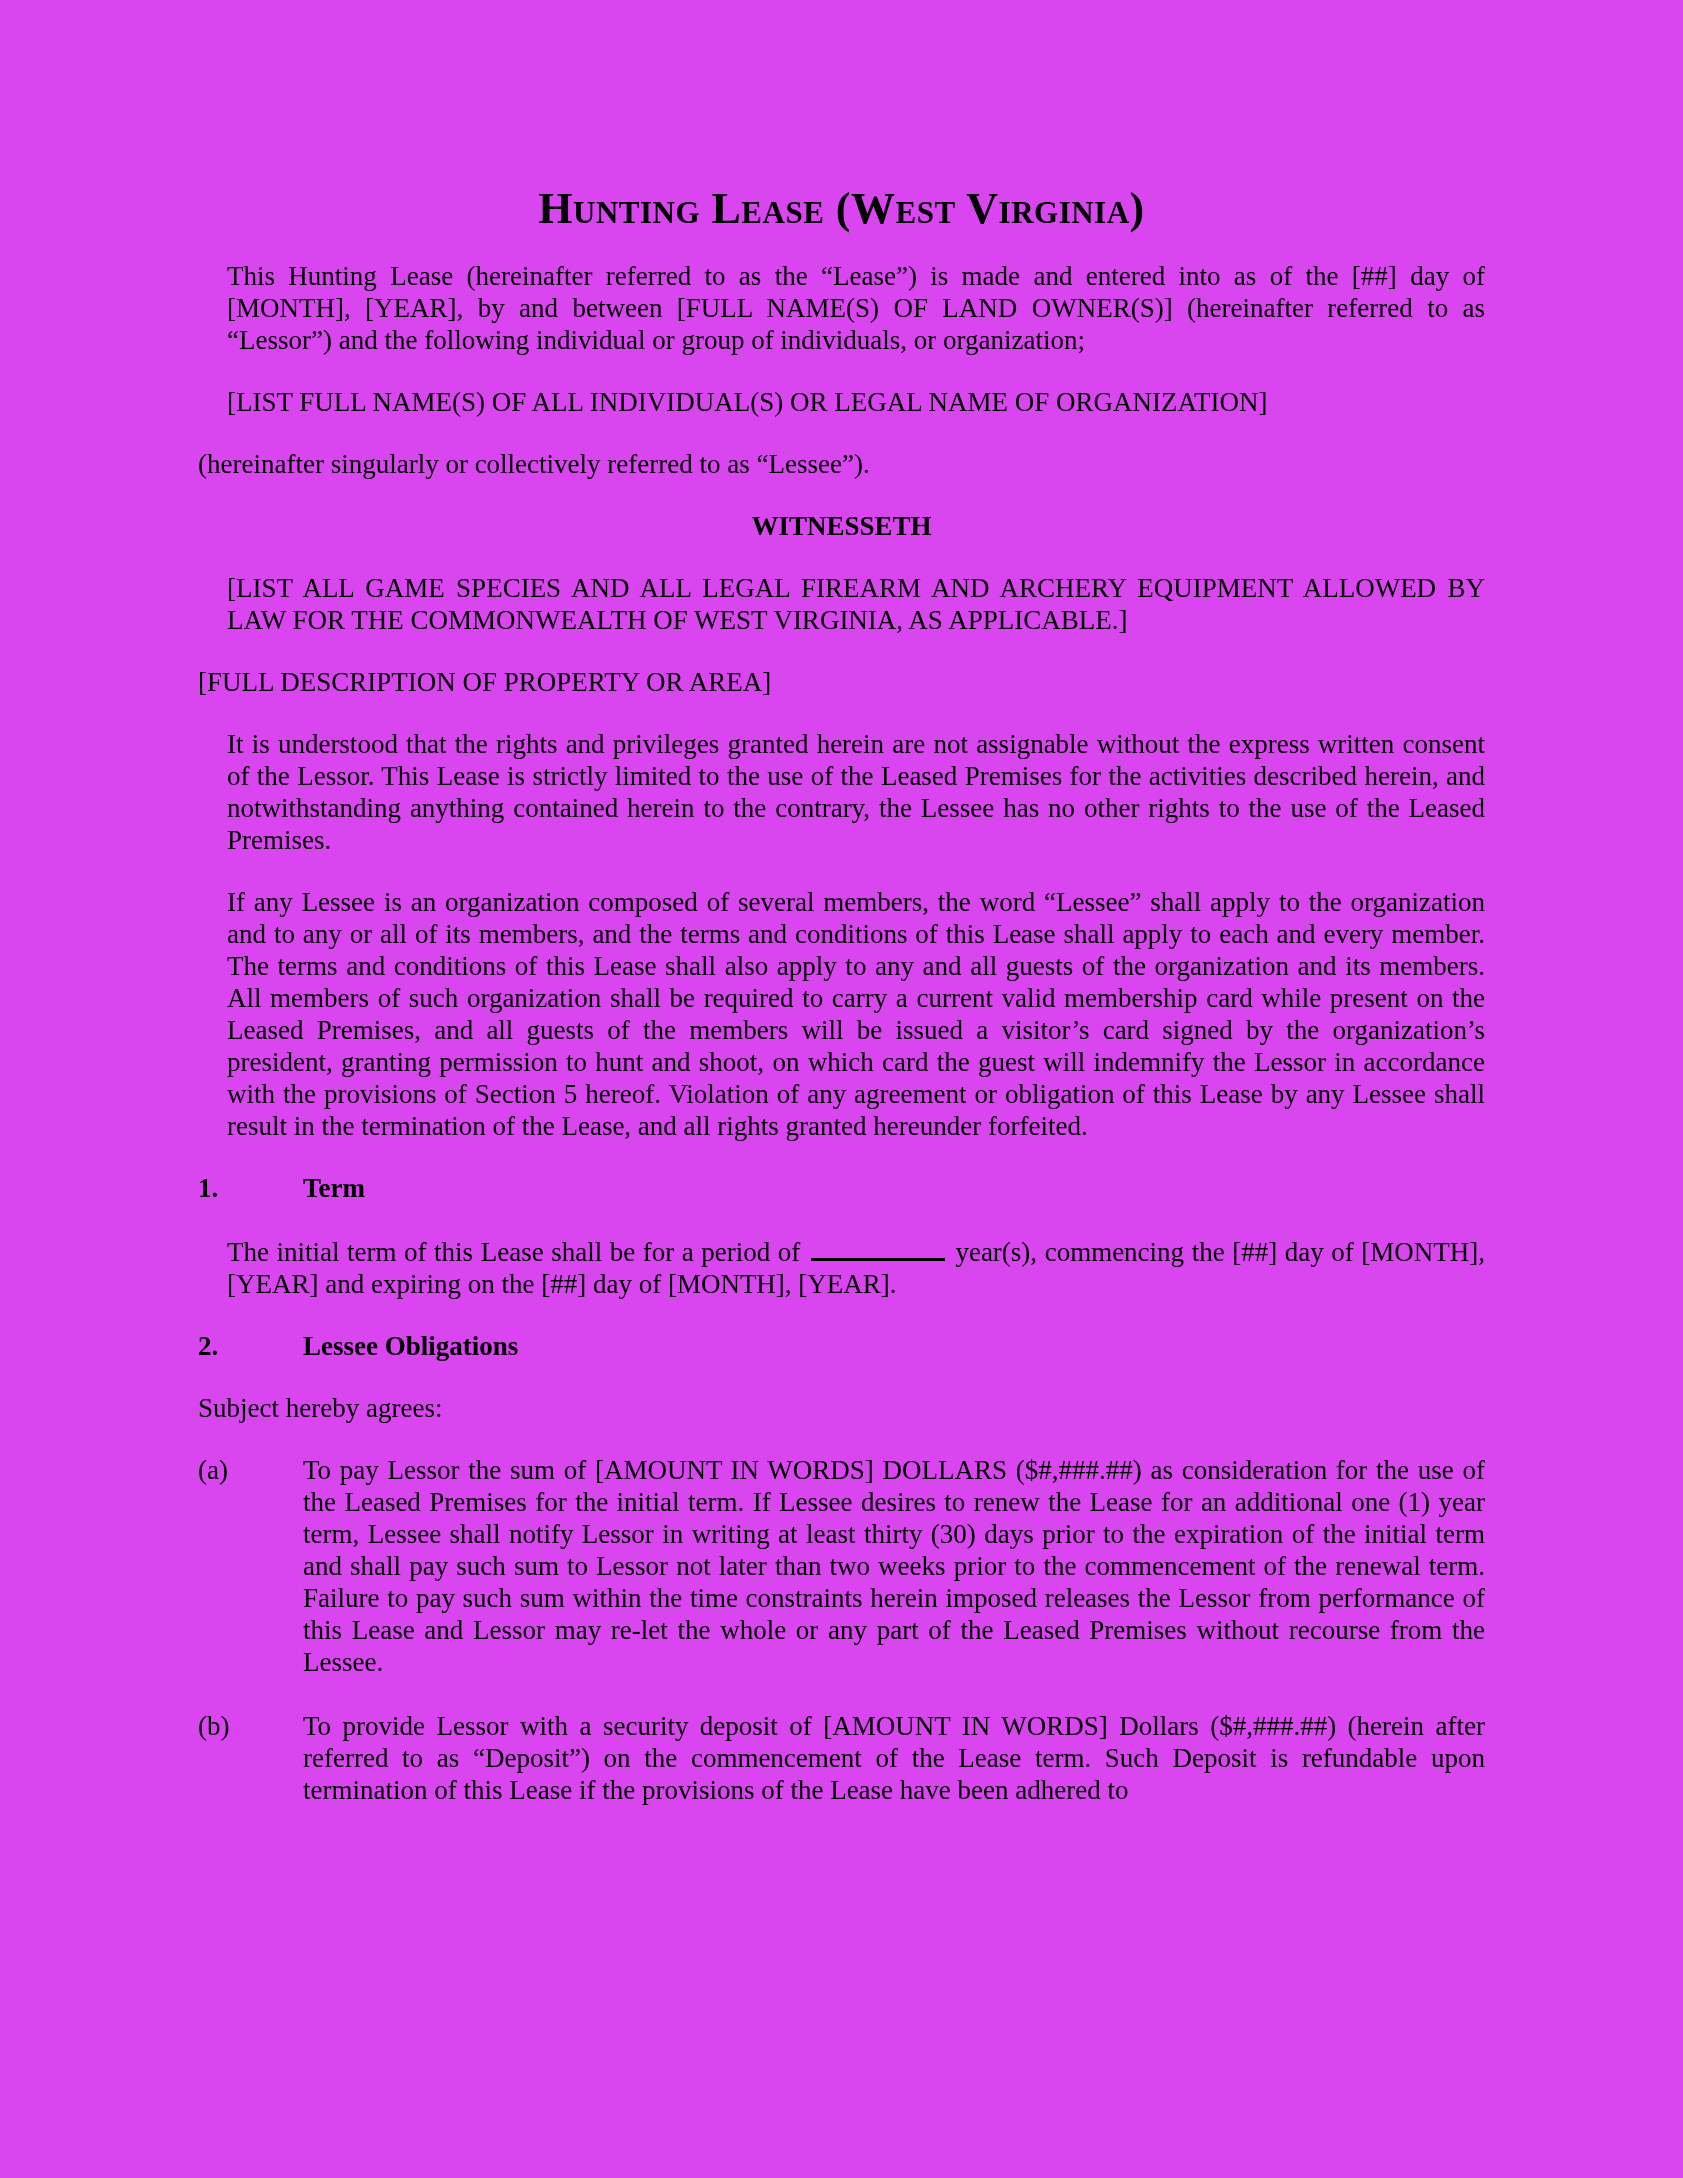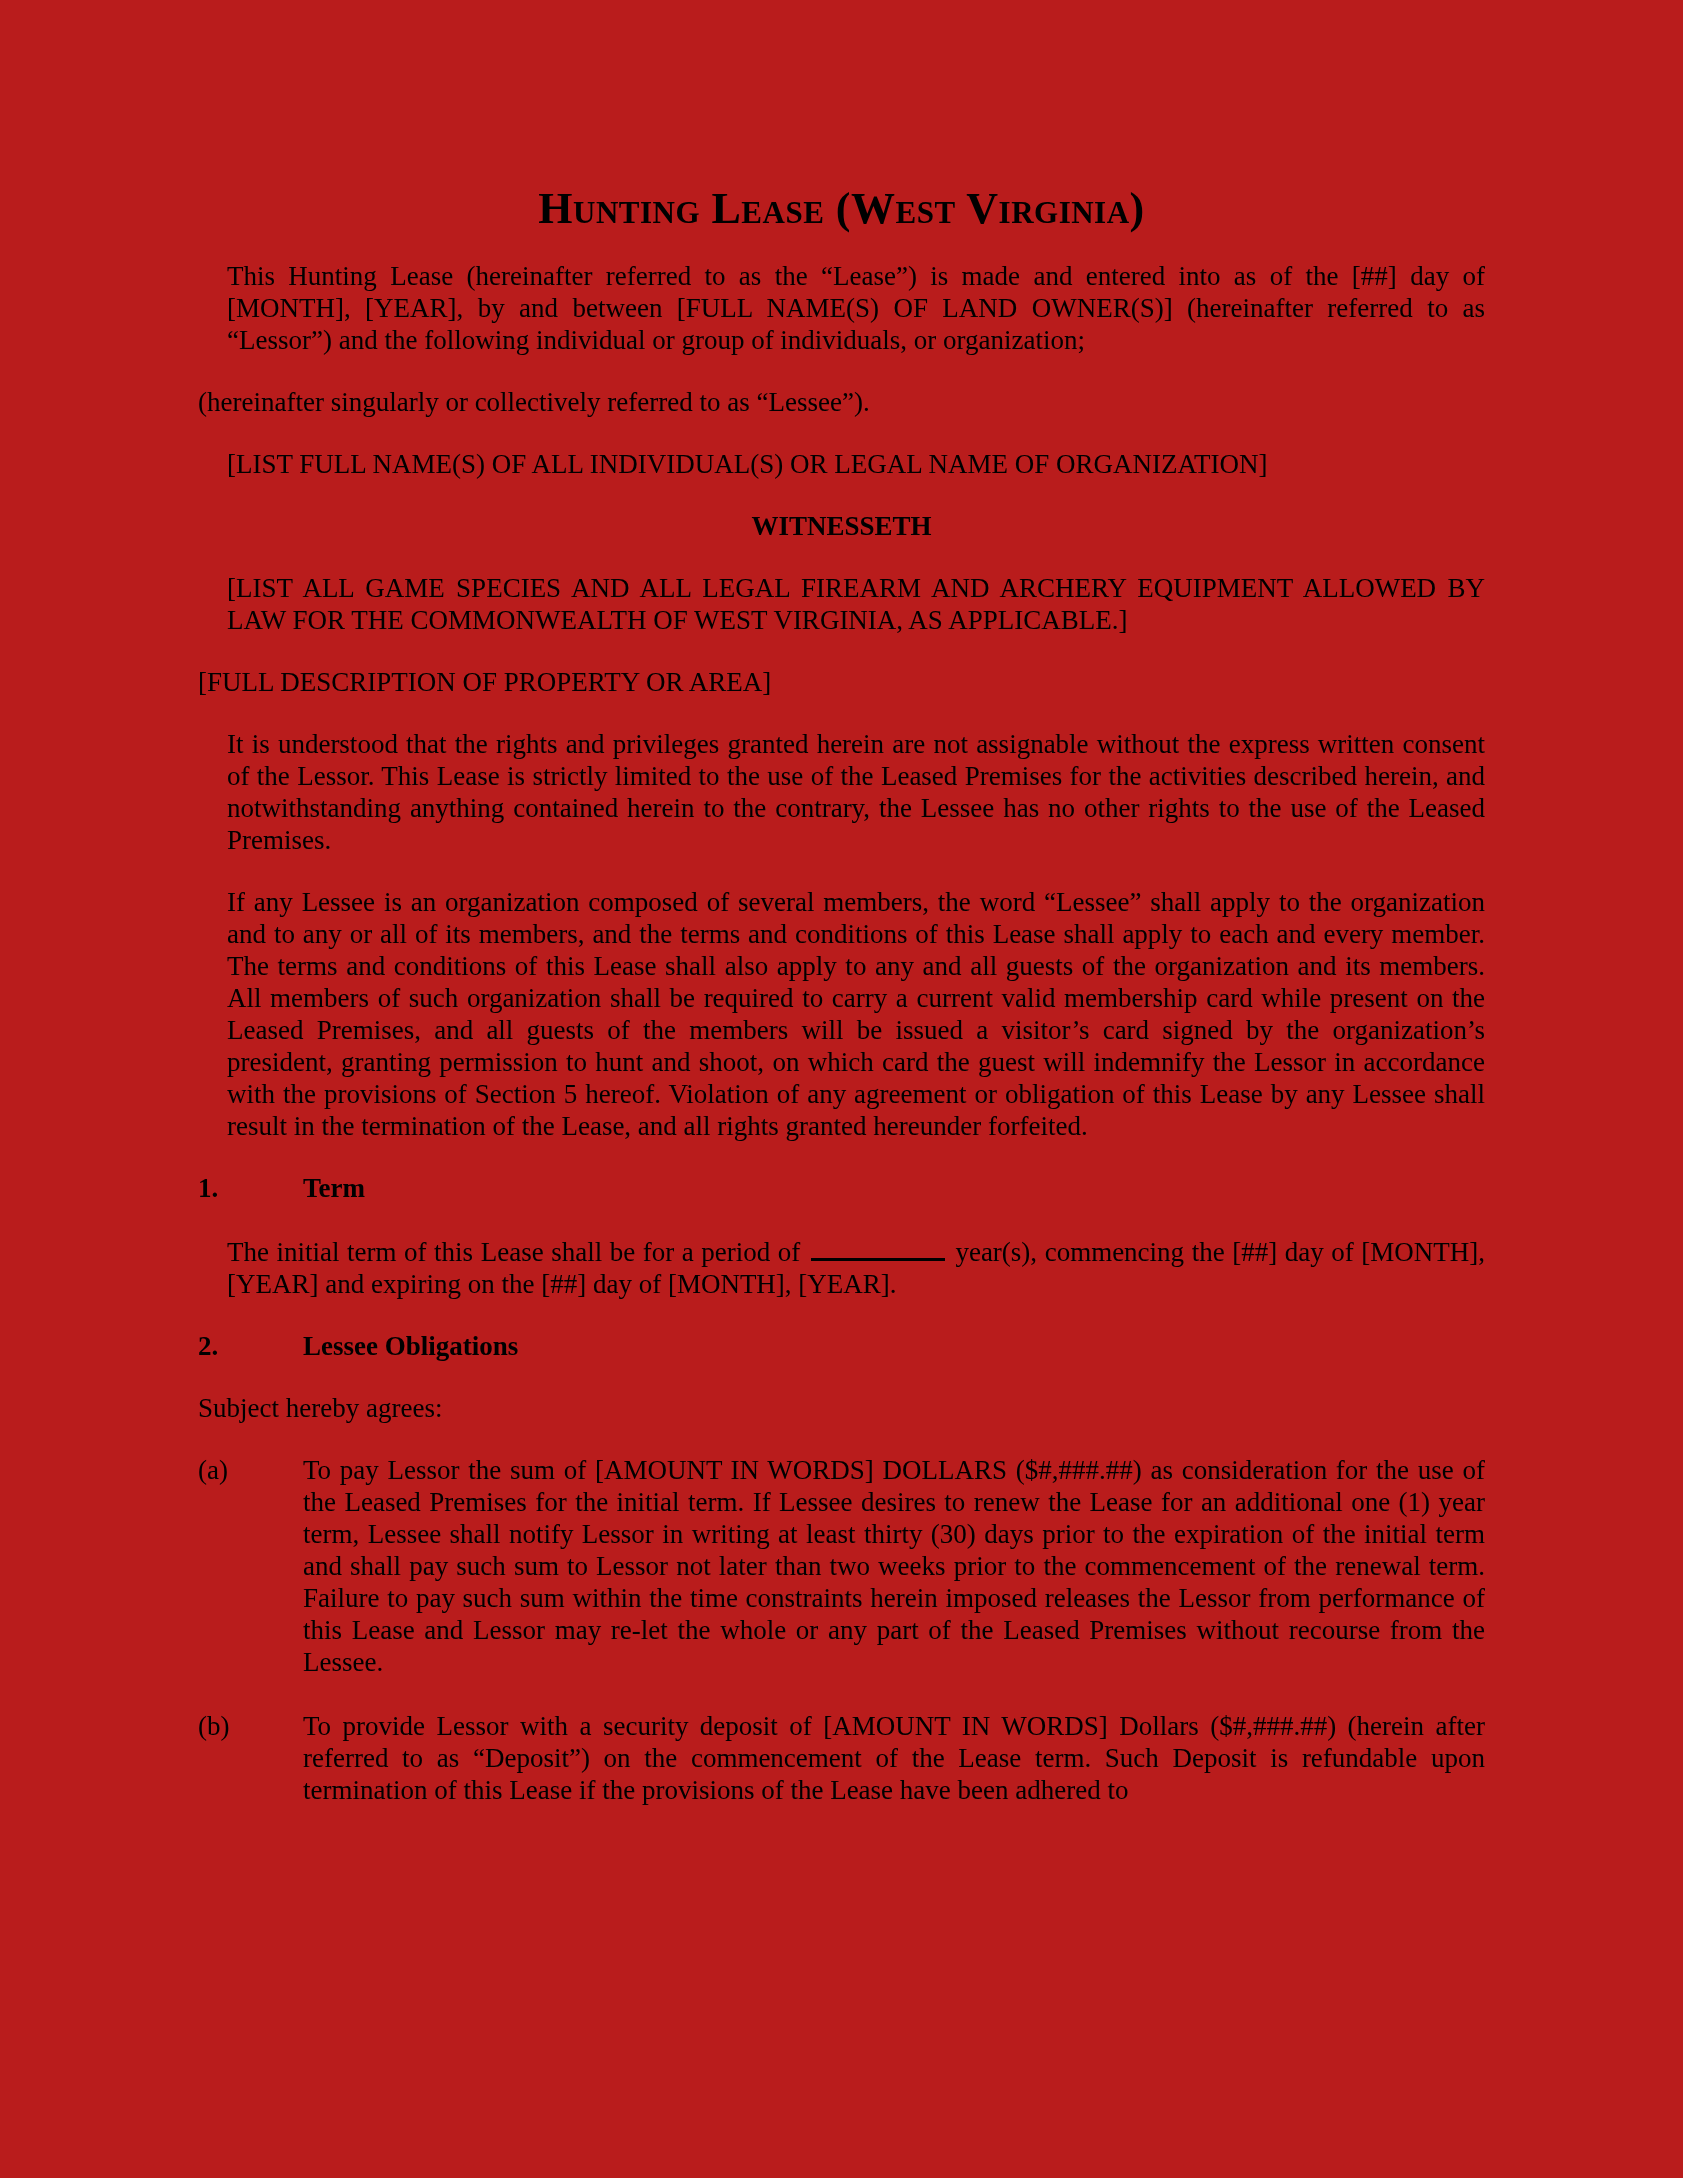--- a/index.html
+++ b/index.html
@@ -9,21 +9,21 @@
     height: 2178px;
     font-family: "Liberation Serif", serif;
     font-size: 27px;
     line-height: 32px;
     color: #000000;
     overflow: hidden;
   }
   .page {
     width: 1683px;
     height: 2178px;
-    background: #b91c1c;
+    background: #d946ef;
     padding: 184px 198px 40px 198px;
   }
   .doc-title {
     font-size: 44px;
     line-height: 50px;
     font-weight: bold;
     font-variant: small-caps;
     text-align: center;
     letter-spacing: 0.5px;
     margin-bottom: 26px;
@@ -56,23 +56,23 @@
 </style>
 </head>
 <body>
 
 <div class="page">
 
   <h1 class="doc-title">Hunting Lease (West Virginia)</h1>
 
   <p class="block justify">This Hunting Lease (hereinafter referred to as the “Lease”) is made and entered into as of the [##] day of [MONTH], [YEAR], by and between [FULL NAME(S) OF LAND OWNER(S)] (hereinafter referred to as “Lessor”) and the following individual or group of individuals, or organization;</p>
 
+  <p class="block justify">[LIST FULL NAME(S) OF ALL INDIVIDUAL(S) OR LEGAL NAME OF ORGANIZATION]</p>
+
   <p class="block">(hereinafter singularly or collectively referred to as “Lessee”).</p>
-
-  <p class="block justify">[LIST FULL NAME(S) OF ALL INDIVIDUAL(S) OR LEGAL NAME OF ORGANIZATION]</p>
 
   <p class="block center bold">WITNESSETH</p>
 
 
   <p class="block justify">[LIST ALL GAME SPECIES AND ALL LEGAL FIREARM AND ARCHERY EQUIPMENT ALLOWED BY LAW FOR THE COMMONWEALTH OF WEST VIRGINIA, AS APPLICABLE.]</p>
 
 
   <p class="block">[FULL DESCRIPTION OF PROPERTY OR AREA]</p>
 
   <p class="block justify">It is understood that the rights and privileges granted herein are not assignable without the express written consent of the Lessor. This Lease is strictly limited to the use of the Leased Premises for the activities described herein, and notwithstanding anything contained herein to the contrary, the Lessee has no other rights to the use of the Leased Premises.</p>

